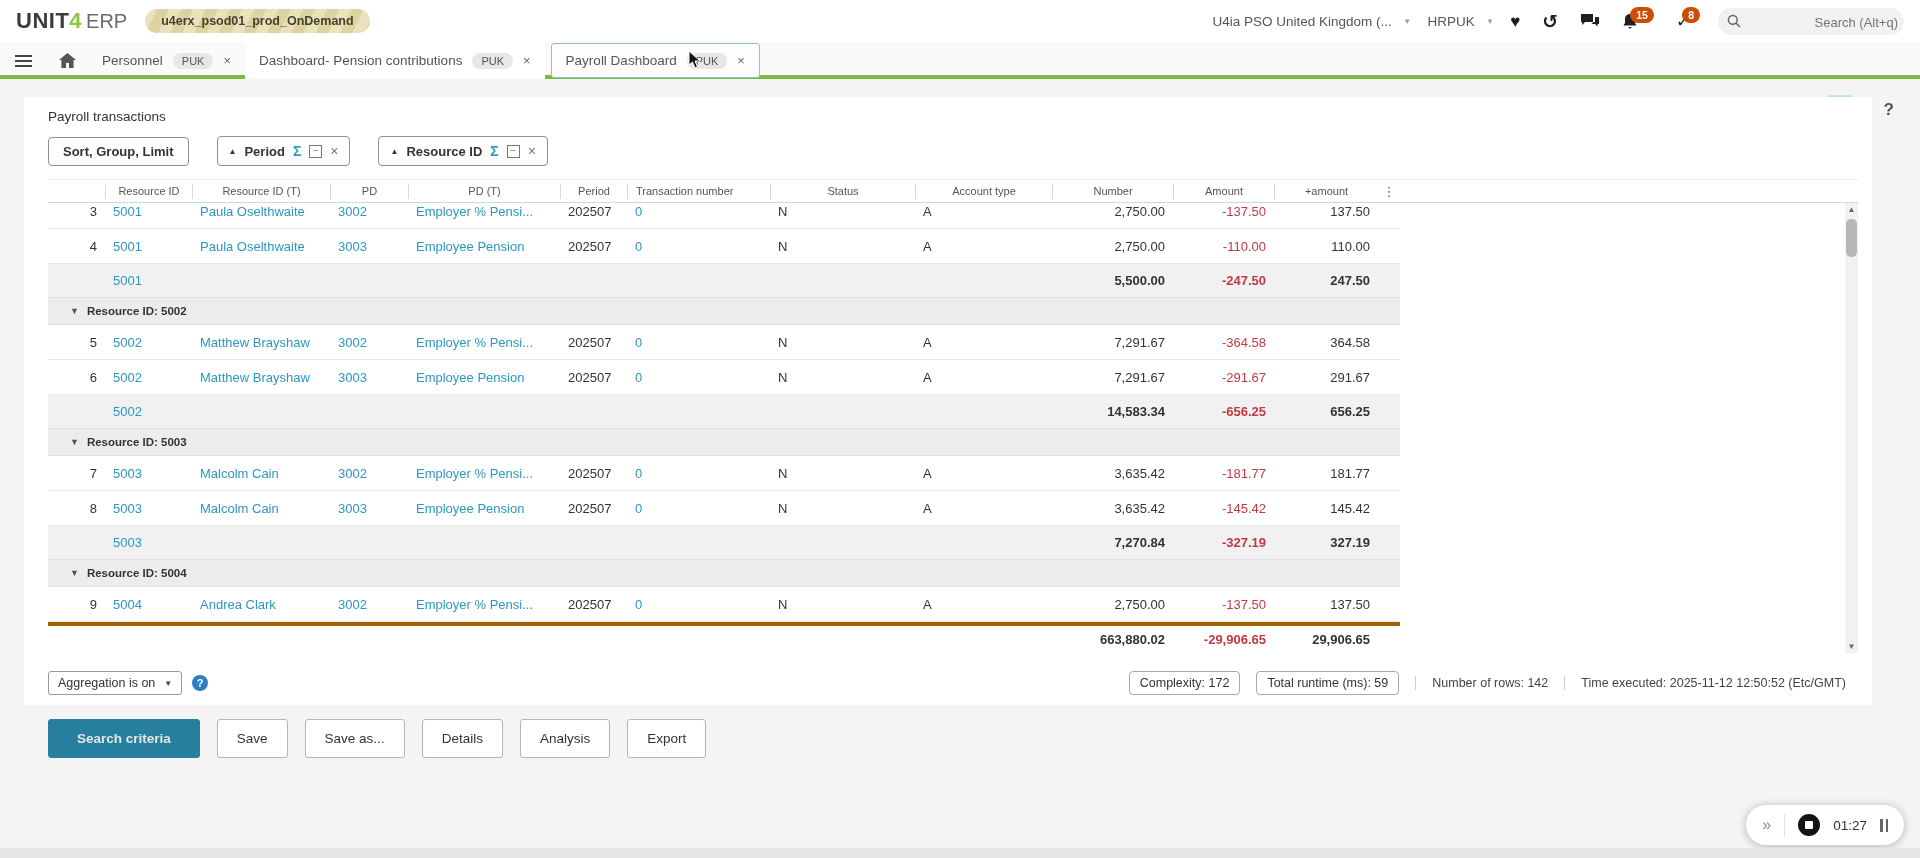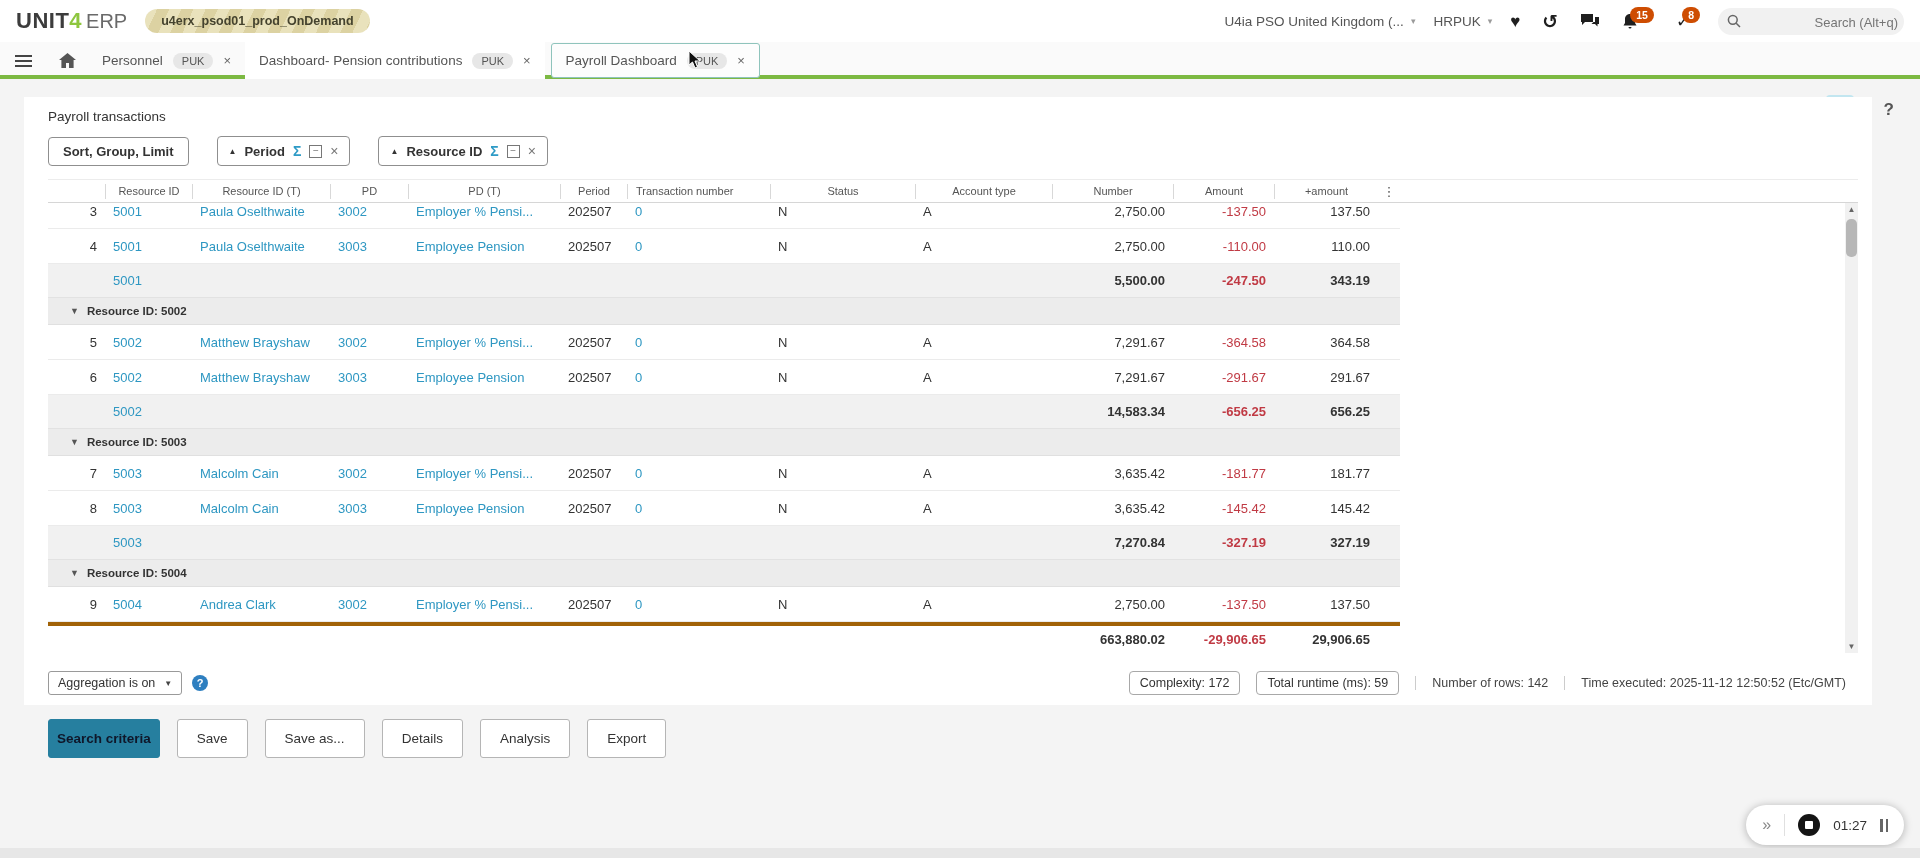--- a/index.html
+++ b/index.html
@@ -8,21 +8,21 @@
   
   .topbar{position:absolute;top:0;left:0;width:100%;height:42px;background:#fff;
           display:flex;align-items:center;padding:0 16px;box-sizing:border-box;gap:18px;}
   .logo{display:flex;align-items:center;gap:4px;}
   .logo .u{font-size:22px;font-weight:700;color:#3c3c3c;letter-spacing:.5px;}
   .logo .four{color:#8ec63f;}
   .logo .erp{font-size:20px;font-weight:400;color:#6a6a6a;}
   .envbadge{padding:5px 16px;border-radius:14px;font-size:12.5px;font-weight:700;color:#45432e;
             background:repeating-linear-gradient(115deg,#e9e2bc 0 11px,#dcd2a2 11px 22px);}
   .tb-spacer{flex:1;}
-  .tb-select{display:flex;align-items:center;gap:7px;color:#555;font-size:13.5px;cursor:default;}
+  .tb-select{display:flex;align-items:center;gap:13px;color:#555;font-size:13.5px;cursor:default;}
   .tb-caret{font-size:9px;color:#9a9a9a;}
   .tb-icons{display:flex;align-items:center;gap:22px;}
   .tb-ic{color:#1f1f1f;font-size:17px;line-height:1;display:inline-flex;align-items:center;}
   .cntbadge{background:#ce4d02;color:#fff;font-size:10.5px;font-weight:700;border-radius:9px;
             padding:2px 6px;margin-left:-8px;margin-top:-12px;}
   .searchbox{position:relative;width:186px;height:27px;background:#f1f1f1;border-radius:14px;}
   .searchbox svg{position:absolute;left:9px;top:6px;}
   .searchbox input{position:absolute;left:30px;top:0;width:148px;height:27px;border:none;background:transparent;
             font-size:13px;color:#555;outline:none;font-family:inherit;text-align:right;}
   
@@ -96,21 +96,21 @@
   .helpdot{width:16px;height:16px;border-radius:50%;background:#2e7fc0;color:#fff;font-size:11px;font-weight:700;
            display:inline-flex;align-items:center;justify-content:center;margin-left:10px;}
   .srspacer{flex:1;}
   .schip{border:1px solid #a8a8a8;border-radius:4px;padding:4px 10px;background:#fff;color:#333;}
   .sgap{margin-left:16px;}
   .sdiv{width:1px;height:14px;background:#ccc;margin:0 16px;}
   
   .actions{position:absolute;top:719px;left:48px;display:flex;gap:17px;}
   .abtn{background:#fff;border:1px solid #b5b5b5;border-radius:3px;padding:11px 19px;font-size:13.5px;color:#333;
         font-family:inherit;}
-  .abtn.primary{background:#267f9f;border-color:#267f9f;color:#0f172a;font-weight:700;padding:11px 8px;}
+  .abtn.primary{background:#267f9f;border-color:#267f9f;color:#e5e5e5;font-weight:700;padding:11px 28px;}
   
   .recorder{position:absolute;right:16px;bottom:13px;height:40px;background:#fff;border-radius:22px;
             box-shadow:0 1px 8px rgba(0,0,0,.28);display:flex;align-items:center;padding:0 16px;gap:13px;}
   .rec-exp{color:#888;font-size:16px;}
   .rec-div{width:1px;height:22px;background:#e0e0e0;}
   .rec-stop{width:22px;height:22px;border-radius:50%;background:#141414;display:flex;align-items:center;justify-content:center;}
   .rec-stop i{display:block;width:8px;height:8px;background:#fff;border-radius:1px;}
   .rec-time{font-size:13.5px;color:#333;}
   .rec-pause{display:flex;gap:3px;}
   .rec-pause i{display:block;width:2.5px;height:13px;background:#666;}
@@ -337,21 +337,21 @@
           <div class="tcell link" style="width: 87px;">5001</div>
           <div class="tcell link" style="width: 138px;"></div>
           <div class="tcell link" style="width: 78px;"></div>
           <div class="tcell link" style="width: 152px;"></div>
           <div class="tcell " style="width: 67px;"></div>
           <div class="tcell link" style="width: 143px;"></div>
           <div class="tcell " style="width: 145px;"></div>
           <div class="tcell " style="width: 137px;"></div>
           <div class="tcell r b" style="width: 121px;">5,500.00</div>
           <div class="tcell r neg b" style="width: 101px;">-247.50</div>
-          <div class="tcell r b" style="width: 104px;">343.19</div>
+          <div class="tcell r b" style="width: 104px;">247.50</div>
           <div class="tcell" style="width: 22px;"></div>
         </div>
         <div class="trow group">
           <div class="gcell" style="width: 100%;">
             <span class="gtri">▼</span>
             <span>Resource ID: 5002</span>
           </div>
         </div>
         <div class="trow data">
           <div class="tcell r" style="width: 57px;">5</div>

